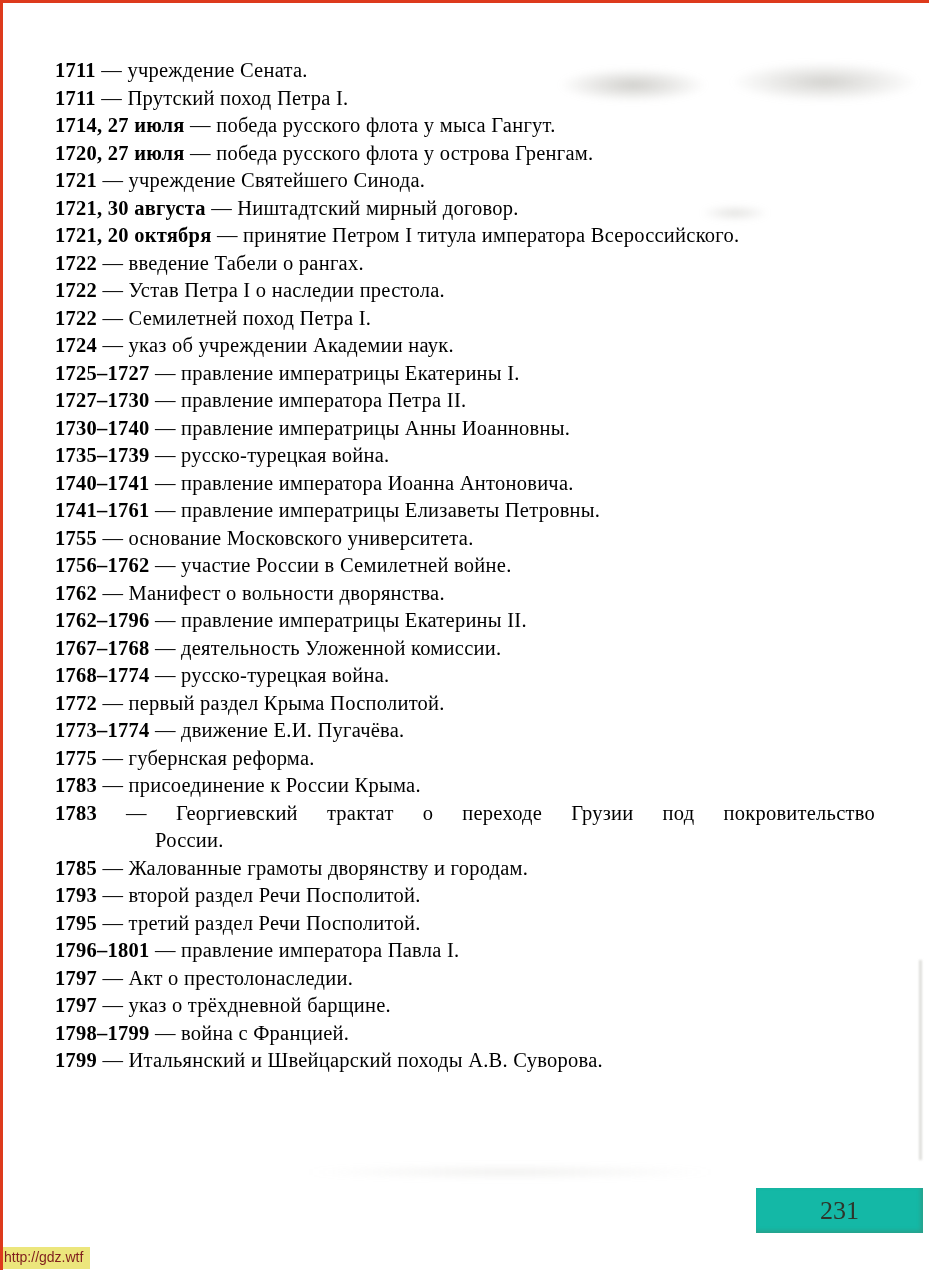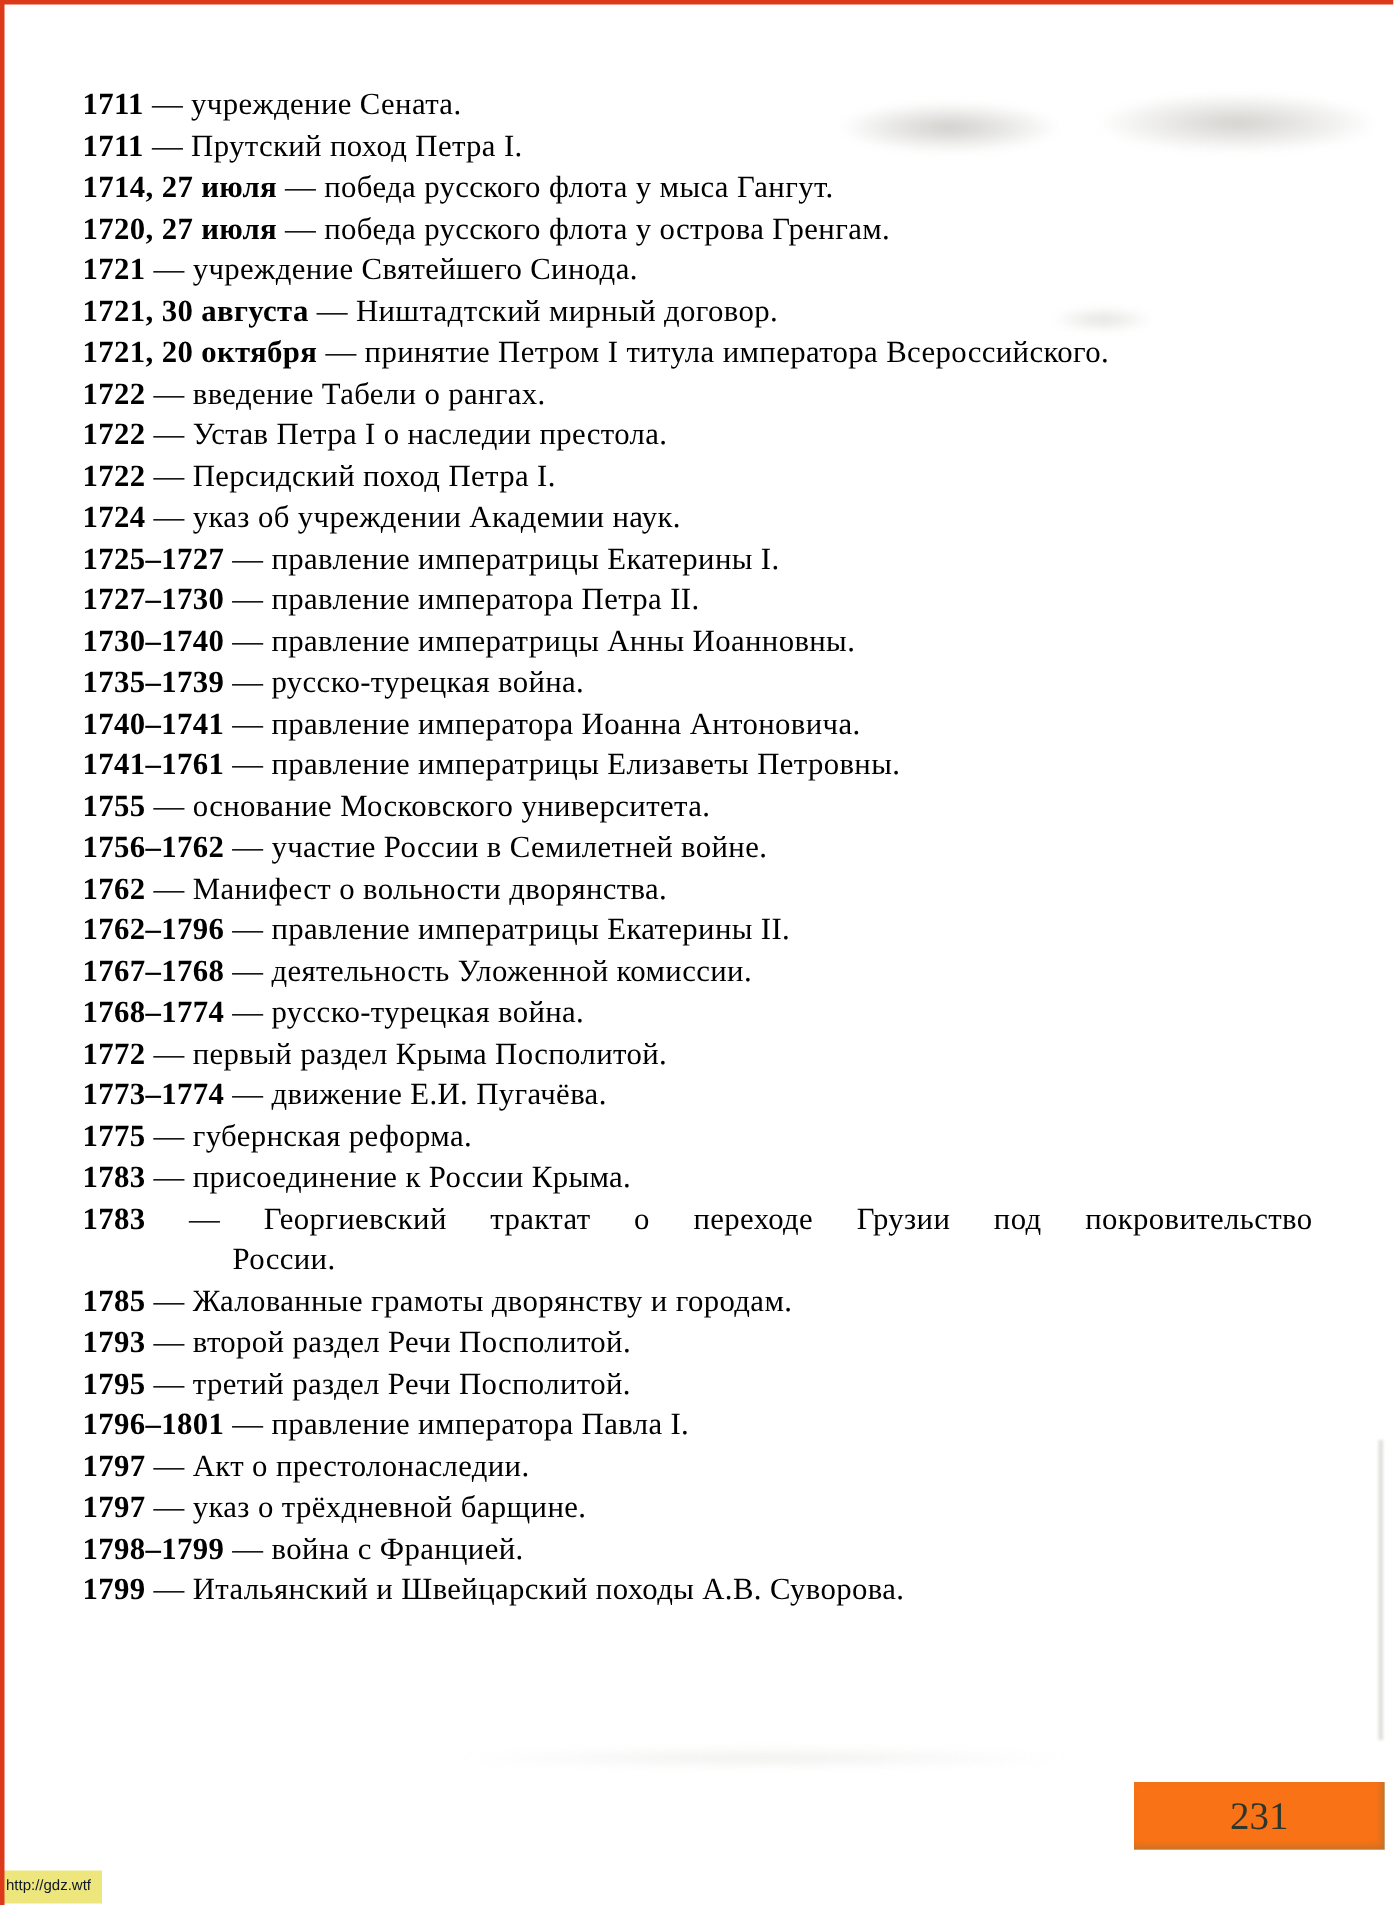--- a/index.html
+++ b/index.html
@@ -46,35 +46,35 @@
     font-family: Liberation Serif, serif;
   }
   .entry.spread .line1::after { content: ""; display: inline-block; width: 100%; }
   .entry.spread .text2 { margin-left: 100px; text-align: right; }
 
   
   .page-number-box {
     position: absolute;
     left: 756px; top: 1188px;
     width: 167px; height: 45px;
-    background: #f97316;
+    background: #14b8a6;
     box-shadow: inset -2px -2px 4px rgba(90,110,80,0.35);
     display: flex; align-items: center; justify-content: center;
     font-size: 26px;
     color: #2e352b;
   }
 
   
   .watermark {
     position: absolute;
     left: 0; top: 1247px;
     background: #ece67c;
-    color: #0f172a;
+    color: #7f1d1d;
     font-family: "Liberation Sans", sans-serif;
-    font-size: 10px;
+    font-size: 14px;
     line-height: 17px;
     padding: 2px 7px 3px 4px;
   }
 
   
   .smudge { position: absolute; filter: blur(3px); pointer-events: none; }
   .smudge-a { left: 558px; top: 68px; width: 150px; height: 34px;
     background: radial-gradient(ellipse at center, rgba(150,148,140,0.45), rgba(150,148,140,0) 70%); }
   .smudge-b { left: 730px; top: 62px; width: 190px; height: 40px;
     background: radial-gradient(ellipse at center, rgba(150,148,140,0.42), rgba(150,148,140,0) 70%); }
@@ -108,21 +108,21 @@
   <p class="entry"><span class="line1"><span class="date">1721</span><span class="dash"> — </span><span class="text">учреждение Святейшего Синода.</span></span></p>
 
   <p class="entry"><span class="line1"><span class="date">1721, 30 августа</span><span class="dash"> — </span><span class="text">Ништадтский мирный договор.</span></span></p>
 
   <p class="entry"><span class="line1"><span class="date">1721, 20 октября</span><span class="dash"> — </span><span class="text">принятие Петром I титула императора Всероссийского.</span></span></p>
 
   <p class="entry"><span class="line1"><span class="date">1722</span><span class="dash"> — </span><span class="text">введение Табели о рангах.</span></span></p>
 
   <p class="entry"><span class="line1"><span class="date">1722</span><span class="dash"> — </span><span class="text">Устав Петра I о наследии престола.</span></span></p>
 
-  <p class="entry"><span class="line1"><span class="date">1722</span><span class="dash"> — </span><span class="text">Персидский поход Петра I.</span></span></p>
+  <p class="entry"><span class="line1"><span class="date">1722</span><span class="dash"> — </span><span class="text">Семилетней поход Петра I.</span></span></p>
 
   <p class="entry"><span class="line1"><span class="date">1724</span><span class="dash"> — </span><span class="text">указ об учреждении Академии наук.</span></span></p>
 
   <p class="entry"><span class="line1"><span class="date">1725–1727</span><span class="dash"> — </span><span class="text">правление императрицы Екатерины I.</span></span></p>
 
   <p class="entry"><span class="line1"><span class="date">1727–1730</span><span class="dash"> — </span><span class="text">правление императора Петра II.</span></span></p>
 
   <p class="entry"><span class="line1"><span class="date">1730–1740</span><span class="dash"> — </span><span class="text">правление императрицы Анны Иоанновны.</span></span></p>
 
   <p class="entry"><span class="line1"><span class="date">1735–1739</span><span class="dash"> — </span><span class="text">русско-турецкая война.</span></span></p>

